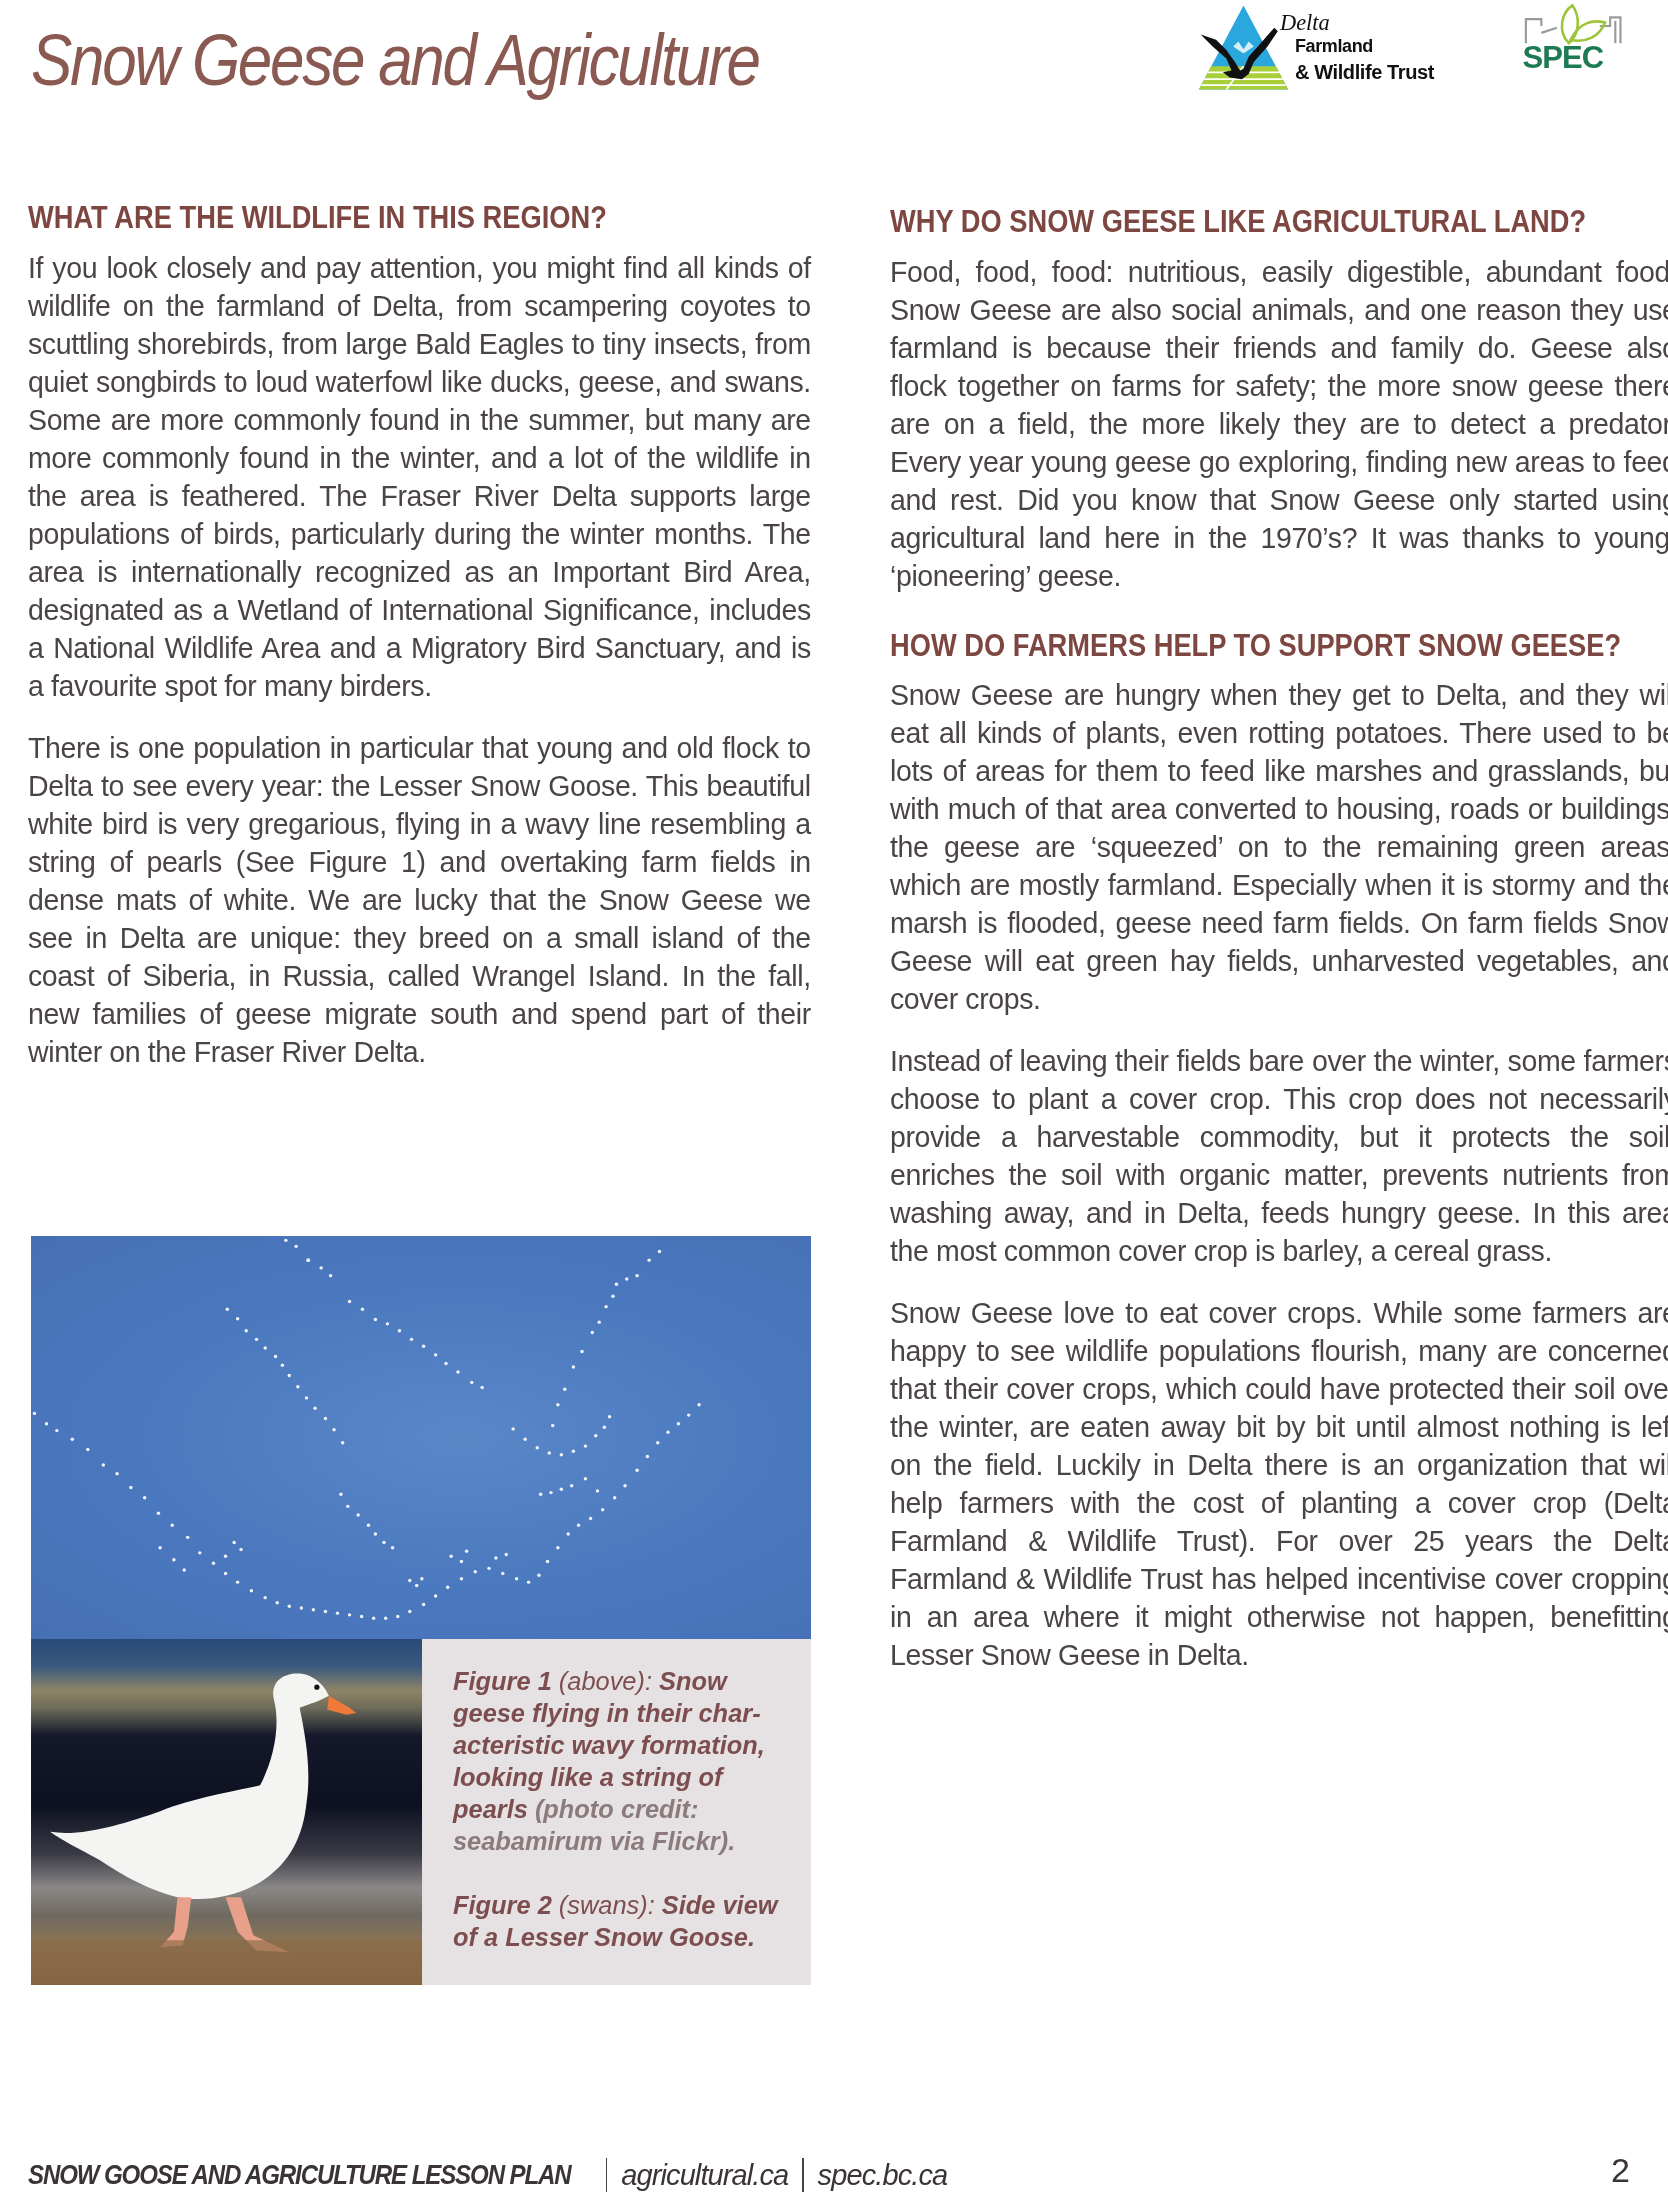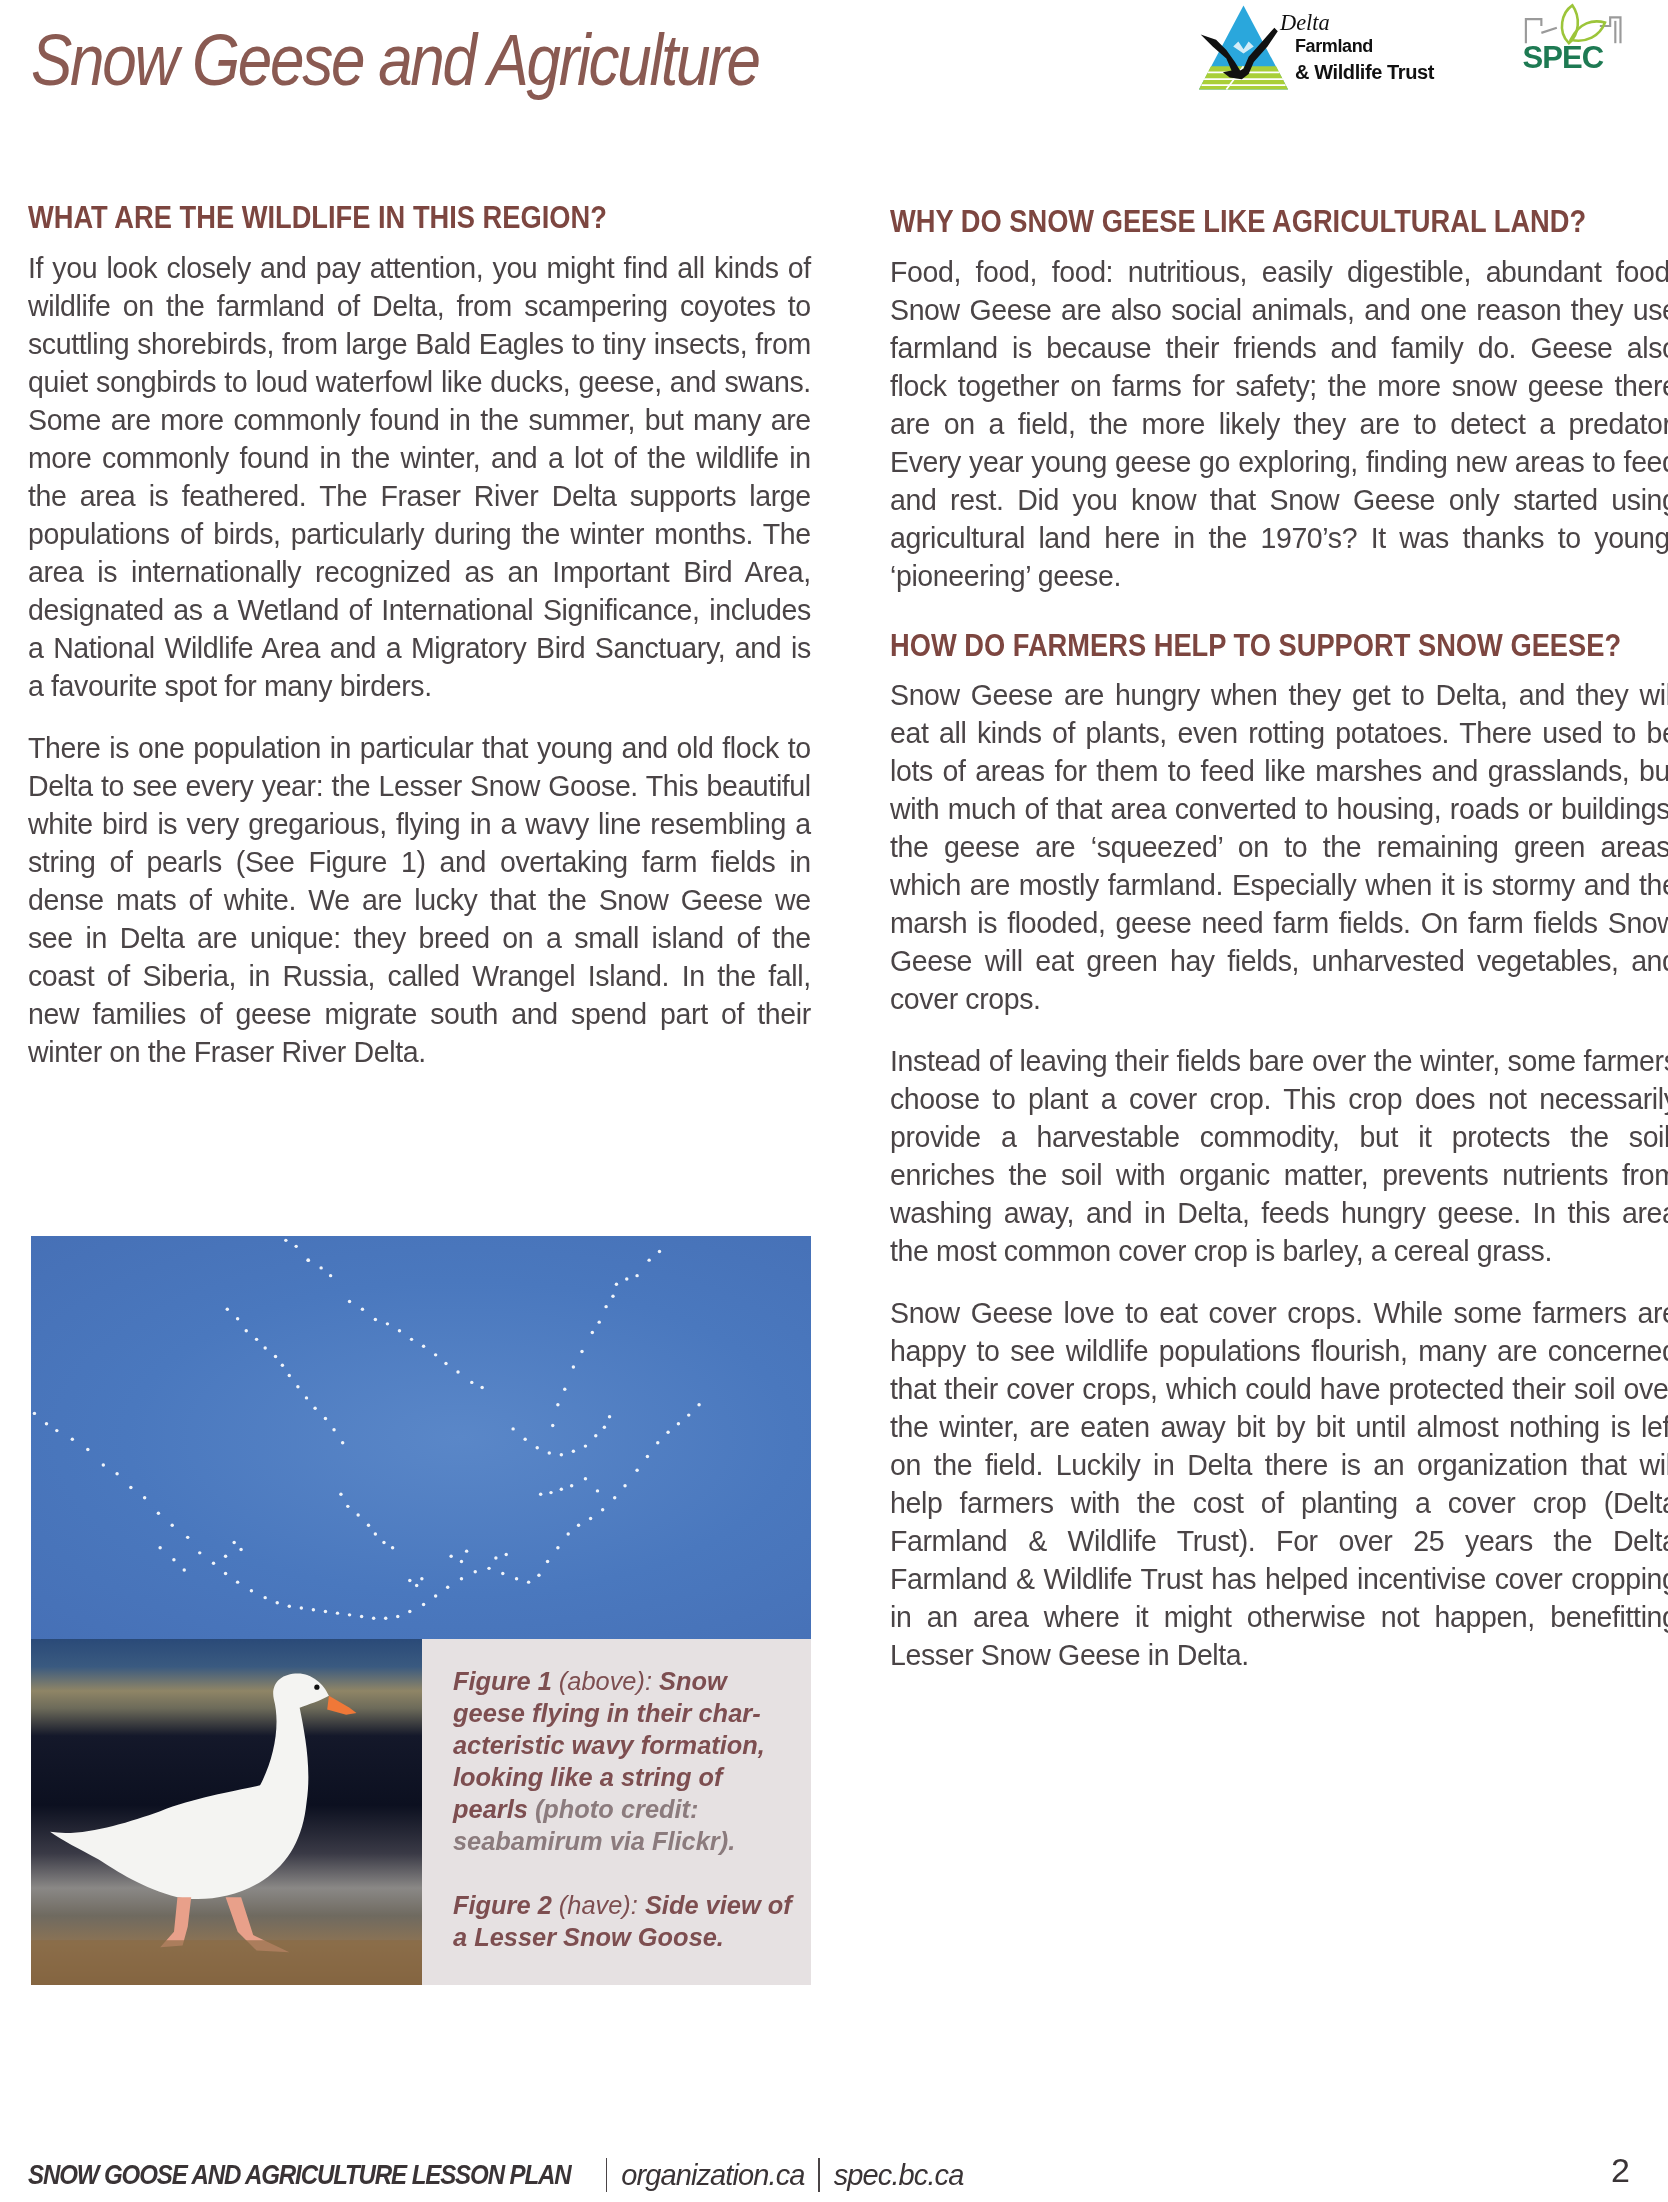--- a/index.html
+++ b/index.html
@@ -263,37 +263,37 @@
   </div>
   <div class="caption-box">
     <p class="caption">
       <b>Figure 1</b>
       <span>(above):</span>
       <span class="caption-strong">Snow geese flying in their char­acteristic wavy formation, looking like a string of pearls</span>
       <span class="credit">(photo credit: seabamirum via Flickr).</span>
     </p>
     <p class="caption">
       <b>Figure 2</b>
-      <span>(have):</span>
+      <span>(swans):</span>
       <span class="caption-strong">Side view of a Lesser Snow Goose.</span>
     </p>
   </div>
 </div>
 
 <div class="col col-right">
   <h2 class="section-heading">WHY DO SNOW GEESE LIKE AGRICULTURAL LAND?</h2>
   <p class="para">Food, food, food: nutritious, easily digestible, abundant food. Snow Geese are also social animals, and one rea­son they use farmland is because their friends and family do. Geese also flock together on farms for safety; the more snow geese there are on a field, the more likely they are to detect a predator. Every year young geese go exploring, finding new areas to feed and rest. Did you know that Snow Geese only started using agricultural land here in the 1970’s? It was thanks to young, ‘pioneer­ing’ geese.</p>
   <div class="gap-section"></div>
   <h2 class="section-heading">HOW DO FARMERS HELP TO SUPPORT SNOW GEESE?</h2>
   <p class="para">Snow Geese are hungry when they get to Delta, and they will eat all kinds of plants, even rotting potatoes. There used to be lots of areas for them to feed like marshes and grasslands, but with much of that area converted to housing, roads or buildings, the geese are ‘squeezed’ on to the remaining green areas, which are mostly farmland. Especially when it is stormy and the marsh is flooded, geese need farm fields. On farm fields Snow Geese will eat green hay fields, unharvested vegetables, and cover crops.</p>
   <p class="para">Instead of leaving their fields bare over the winter, some farmers choose to plant a cover crop. This crop does not necessarily provide a harvestable commodity, but it pro­tects the soil, enriches the soil with organic matter, pre­vents nutrients from washing away, and in Delta, feeds hungry geese. In this area the most common cover crop is barley, a cereal grass.</p>
   <p class="para">Snow Geese love to eat cover crops. While some farm­ers are happy to see wildlife populations flourish, many are concerned that their cover crops, which could have protected their soil over the winter, are eaten away bit by bit until almost nothing is left on the field. Luckily in Delta there is an organization that will help farmers with the cost of planting a cover crop (Delta Farmland &amp; Wildlife Trust). For over 25 years the Delta Farmland &amp; Wildlife Trust has helped incentivise cover cropping in an area where it might otherwise not happen, benefitting Lesser Snow Geese in Delta.</p>
 </div>
 
 <div class="footer">
   <span class="footer-title">SNOW GOOSE AND AGRICULTURE LESSON PLAN</span>
   <span class="footer-sep"></span>
-  <a class="footer-link">organization.ca</a>
+  <a class="footer-link">agricultural.ca</a>
   <span class="footer-sep"></span>
   <a class="footer-link">spec.bc.ca</a>
 </div>
 <span class="page-number">2</span>
 
 
 </body></html>

